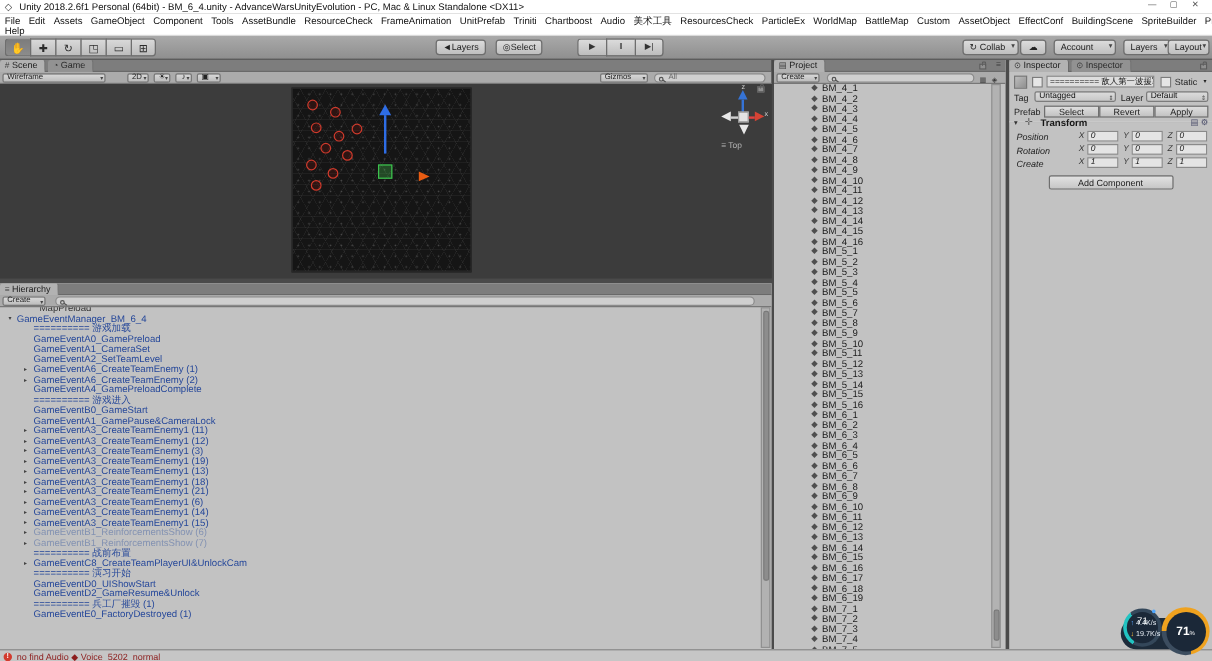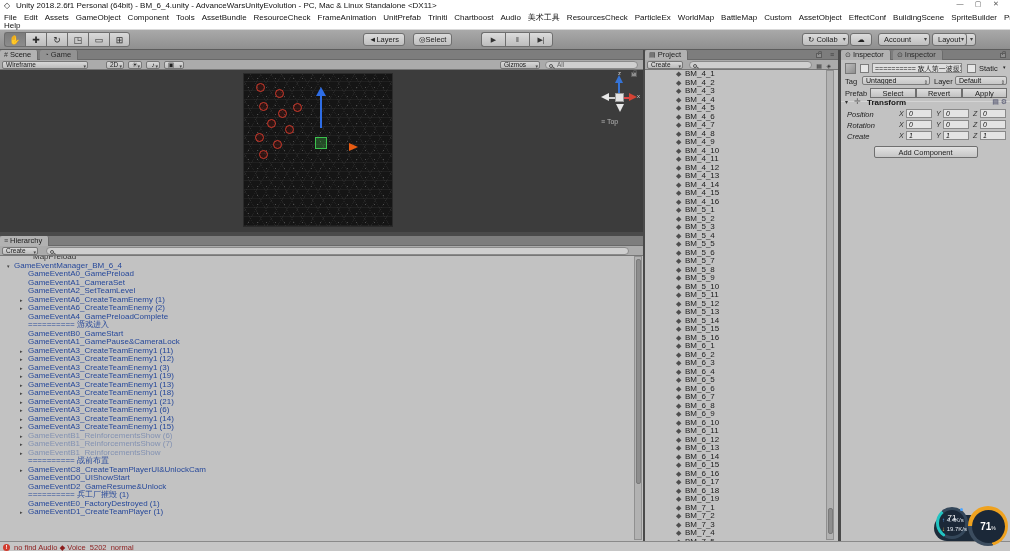--- a/index.html
+++ b/index.html
@@ -195,21 +195,21 @@
   <div class="pill-btn" style="left:413px;">◎<span>Select</span></div>
   <div class="play-group">
     <div class="play-btn">▶</div>
     <div class="play-btn">‖</div>
     <div class="play-btn">▶|</div>
   </div>
   <div class="drop-btn" style="left:802px;">↻ <span>Collab</span></div>
   <div class="pill-btn" style="left:850px;width:22px;text-align:center;"><span>☁</span></div>
   <div class="drop-btn" style="left:878px;width:52px;"><span>Account</span></div>
   <div class="drop-btn" style="left:936px;width:40px;"><span>Layers</span></div>
-  <div class="drop-btn" style="left:932px;width:35px;"><span>Layout</span></div>
+  <div class="drop-btn" style="left:973px;width:35px;"><span>Layout</span></div>
 </div>
 
 <div class="pane" id="scene-pane">
   <div class="tabstrip">
     <span class="tab"><span class="ticon">#</span><span>Scene</span></span>
     <span class="tab inactive"><span class="ticon">◔</span><span>Game</span></span>
   </div>
   <div class="striprow">
     <div class="mini-btn" style="left:2px;width:86px;"><span>Wireframe</span></div>
     <div class="mini-btn" style="left:106px;width:18px;padding-right:3px;"><span>2D</span></div>
@@ -265,20 +265,23 @@
   </div>
   <div class="h-list" id="hlist">
       <div class="h-row clipped">
         <span class="h-label plain">MapPreload</span>
       </div>
       <div class="h-row">
         <span class="h-fold rootfold">▾</span>
         <span class="h-label root">GameEventManager_BM_6_4</span>
       </div>
       <div class="h-row">
+        <span class="h-label">========== 游戏加载</span>
+      </div>
+      <div class="h-row">
         <span class="h-label">GameEventA0_GamePreload</span>
       </div>
       <div class="h-row">
         <span class="h-label">GameEventA1_CameraSet</span>
       </div>
       <div class="h-row">
         <span class="h-label">GameEventA2_SetTeamLevel</span>
       </div>
       <div class="h-row">
         <span class="h-fold">▸</span>
@@ -342,45 +345,40 @@
       </div>
       <div class="h-row">
         <span class="h-fold">▸</span>
         <span class="h-label gray">GameEventB1_ReinforcementsShow (6)</span>
       </div>
       <div class="h-row">
         <span class="h-fold">▸</span>
         <span class="h-label gray">GameEventB1_ReinforcementsShow (7)</span>
       </div>
       <div class="h-row">
-        <span class="h-fold">▸</span>
-        <span class="h-label gray">GameEventB1_ReinforcementsShow</span>
-      </div>
-      <div class="h-row">
         <span class="h-label">========== 战前布置</span>
       </div>
       <div class="h-row">
         <span class="h-fold">▸</span>
         <span class="h-label">GameEventC8_CreateTeamPlayerUI&amp;UnlockCam</span>
       </div>
       <div class="h-row">
+        <span class="h-label">========== 演习开始</span>
+      </div>
+      <div class="h-row">
         <span class="h-label">GameEventD0_UIShowStart</span>
       </div>
       <div class="h-row">
         <span class="h-label">GameEventD2_GameResume&amp;Unlock</span>
       </div>
       <div class="h-row">
         <span class="h-label">========== 兵工厂摧毁 (1)</span>
       </div>
       <div class="h-row">
         <span class="h-label">GameEventE0_FactoryDestroyed (1)</span>
-      </div>
-      <div class="h-row">
-        <span class="h-fold">▸</span>
-        <span class="h-label">GameEventD1_CreateTeamPlayer (1)</span>
       </div>
     </div>
   <div class="h-scroll">
       <div class="h-thumb"></div>
     </div>
 </div>
 
 <div class="pane" id="project-pane">
   <div class="tabstrip">
     <span class="tab"><span class="ticon">▤</span><span>Project</span></span>

